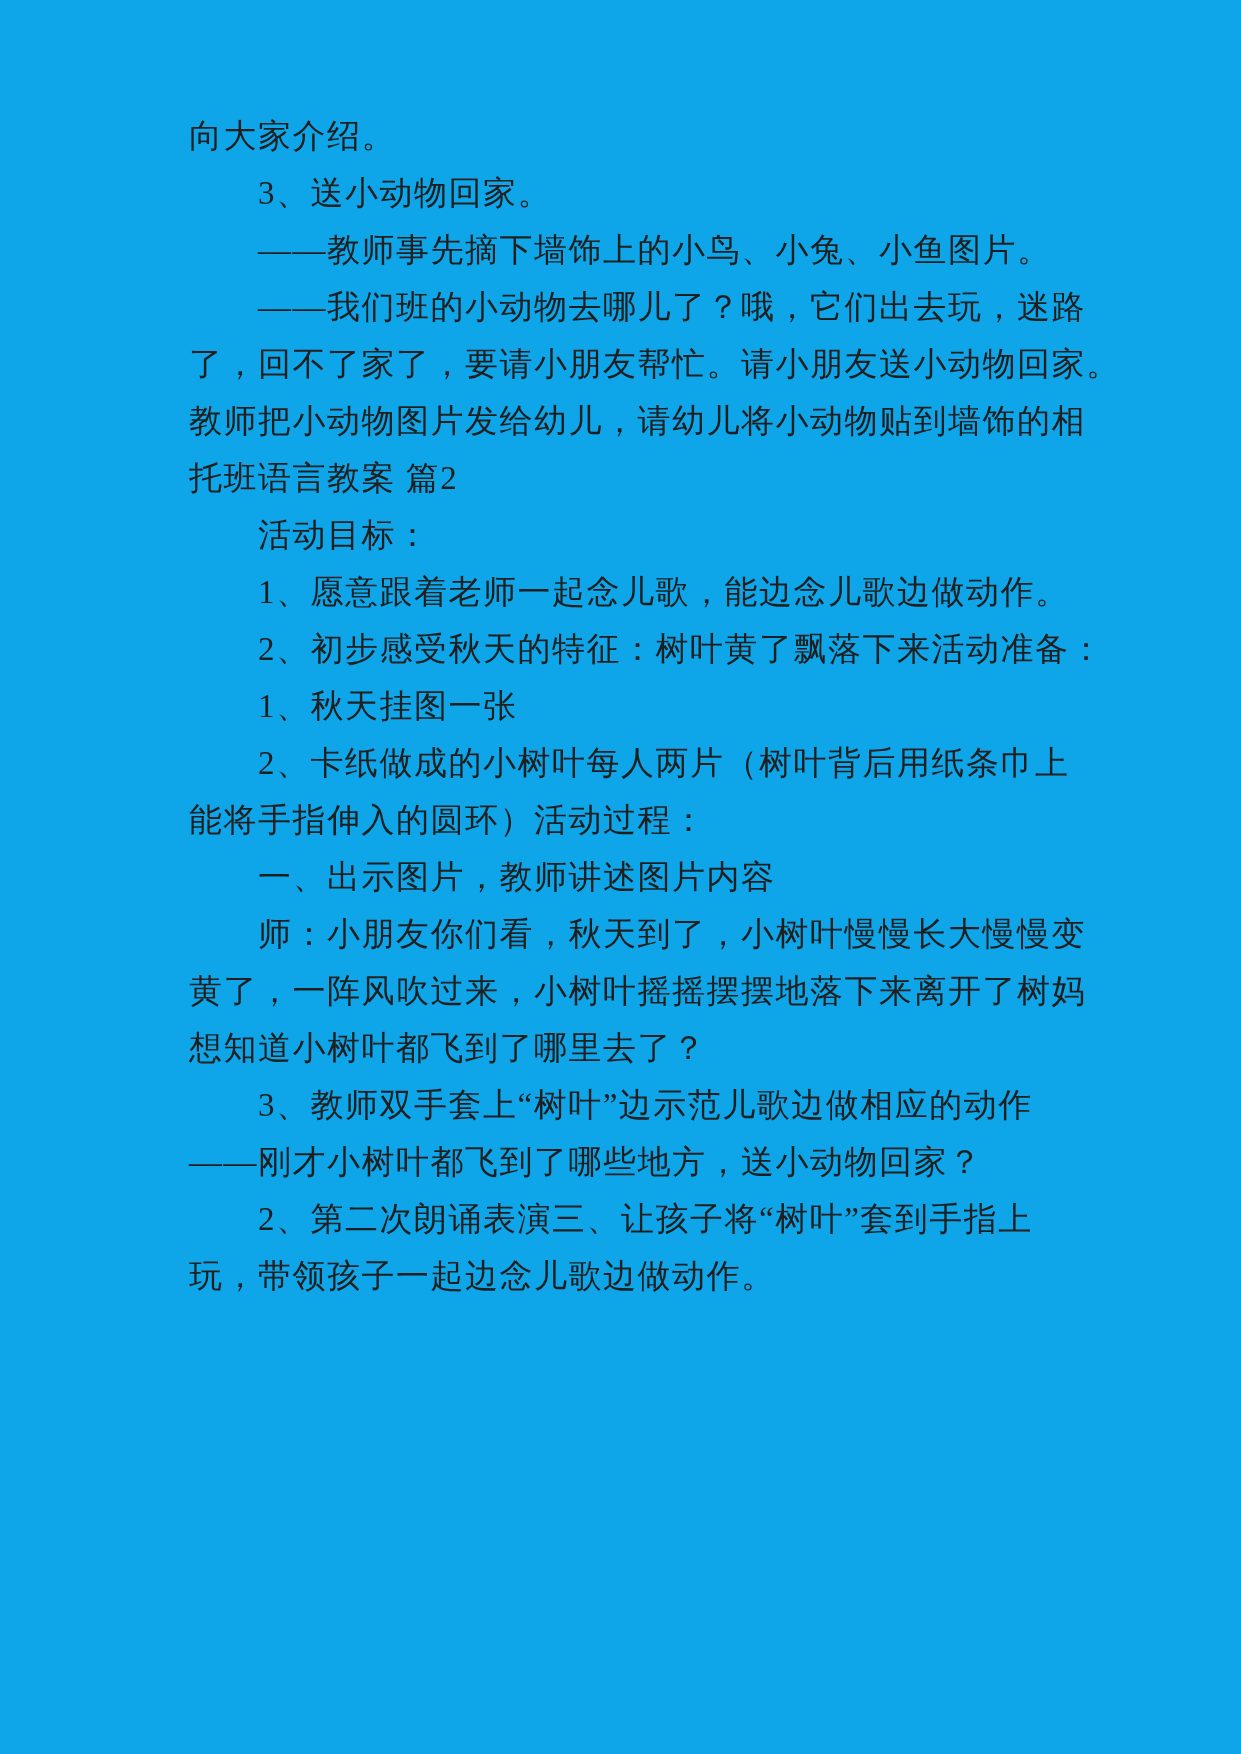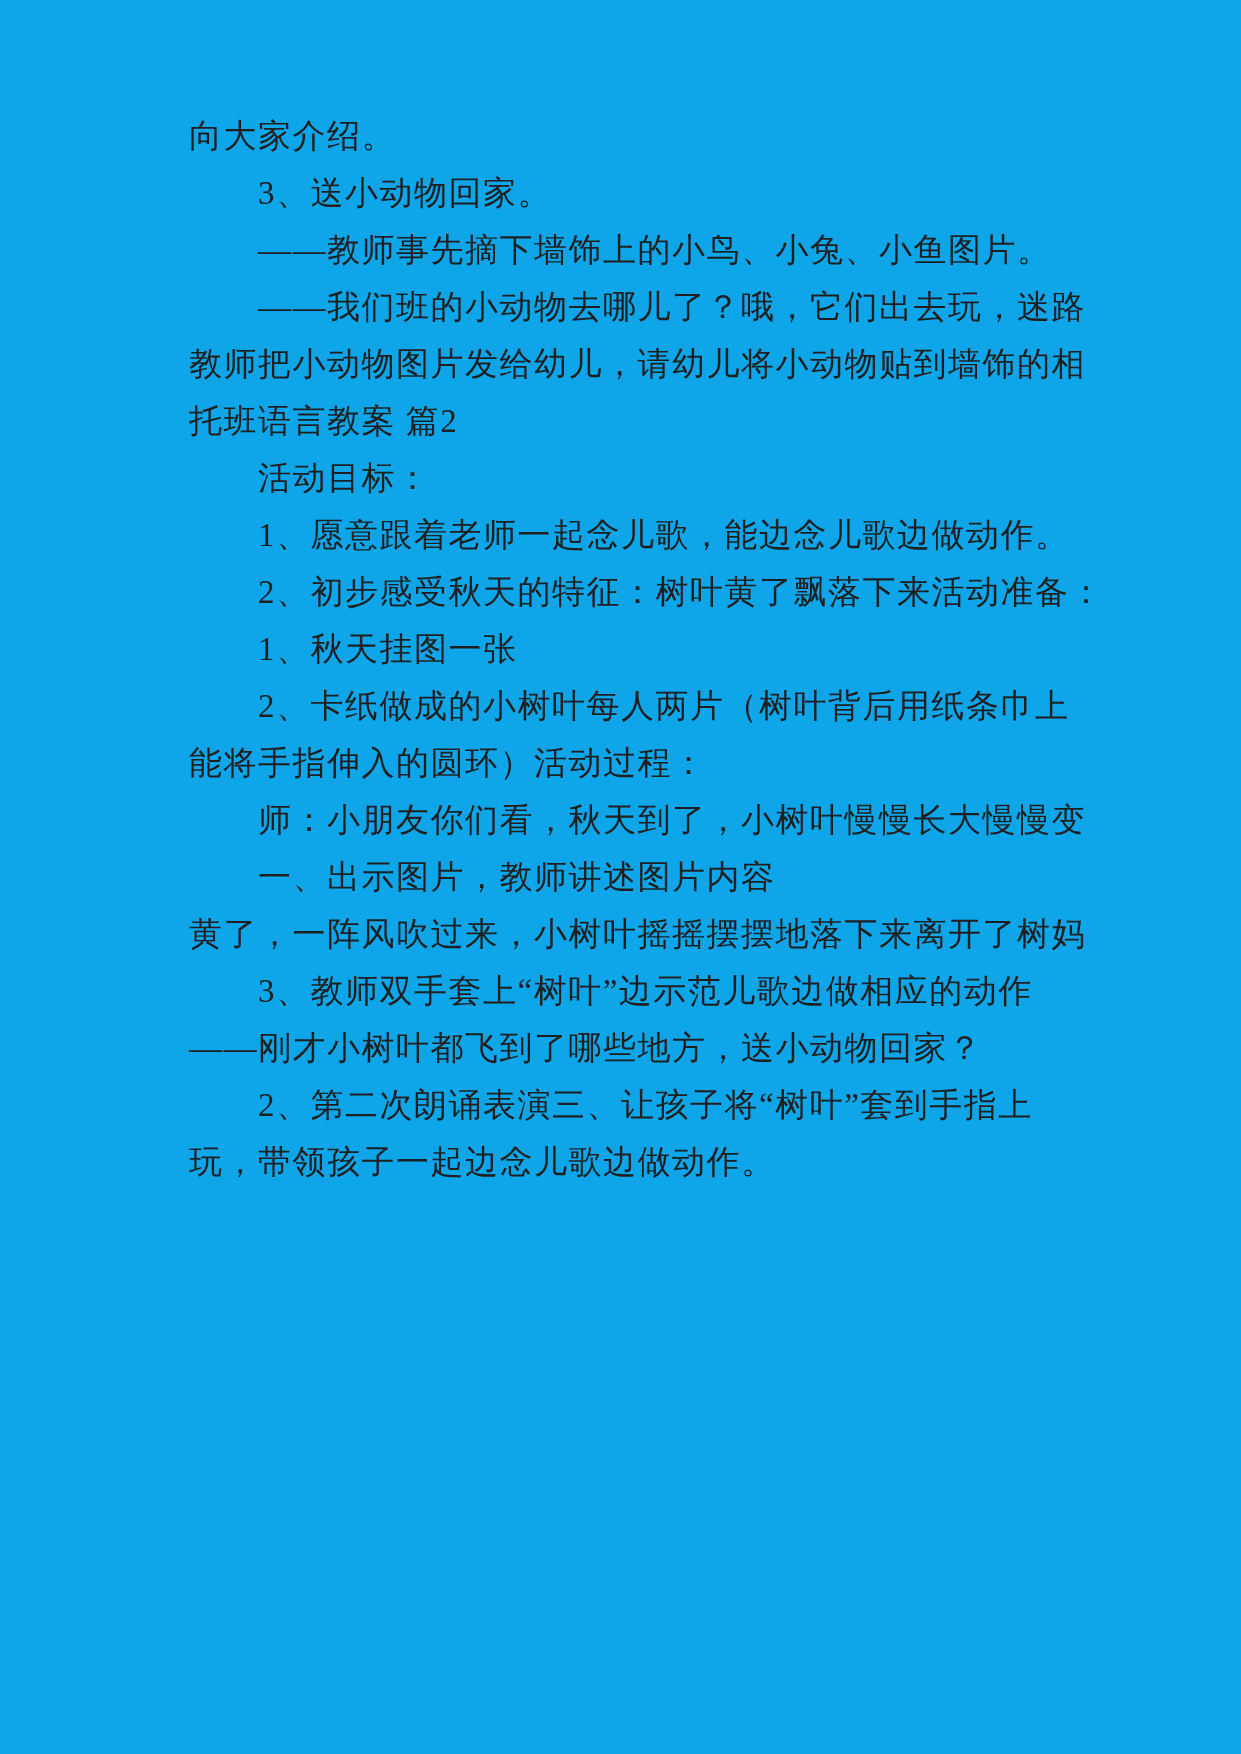--- a/index.html
+++ b/index.html
@@ -29,28 +29,30 @@
   }
 </style>
 </head>
 <body>
 
 <div class="page">
   <div class="line">向大家介绍。</div>
   <div class="line indent">3、送小动物回家。</div>
   <div class="line indent">——教师事先摘下墙饰上的小鸟、小兔、小鱼图片。</div>
   <div class="line indent">——我们班的小动物去哪儿了？哦，它们出去玩，迷路</div>
+  <div class="line">了，回不了家了，要请小朋友帮忙。请小朋友送小动物回家。</div>
   <div class="line">教师把小动物图片发给幼儿，请幼儿将小动物贴到墙饰的相</div>
   <div class="line">托班语言教案 篇2</div>
   <div class="line indent">活动目标：</div>
   <div class="line indent">1、愿意跟着老师一起念儿歌，能边念儿歌边做动作。</div>
   <div class="line indent">2、初步感受秋天的特征：树叶黄了飘落下来活动准备：</div>
   <div class="line indent">1、秋天挂图一张</div>
   <div class="line indent">2、卡纸做成的小树叶每人两片（树叶背后用纸条巾上</div>
   <div class="line">能将手指伸入的圆环）活动过程：</div>
+  <div class="line indent">一、出示图片，教师讲述图片内容</div>
   <div class="line indent">师：小朋友你们看，秋天到了，小树叶慢慢长大慢慢变</div>
-  <div class="line indent">一、出示图片，教师讲述图片内容</div>
   <div class="line">黄了，一阵风吹过来，小树叶摇摇摆摆地落下来离开了树妈</div>
+  <div class="line">想知道小树叶都飞到了哪里去了？</div>
   <div class="line indent">3、教师双手套上“树叶”边示范儿歌边做相应的动作</div>
   <div class="line">——刚才小树叶都飞到了哪些地方，送小动物回家？</div>
   <div class="line indent">2、第二次朗诵表演三、让孩子将“树叶”套到手指上</div>
   <div class="line">玩，带领孩子一起边念儿歌边做动作。</div>
 </div>
 
 </body></html>

